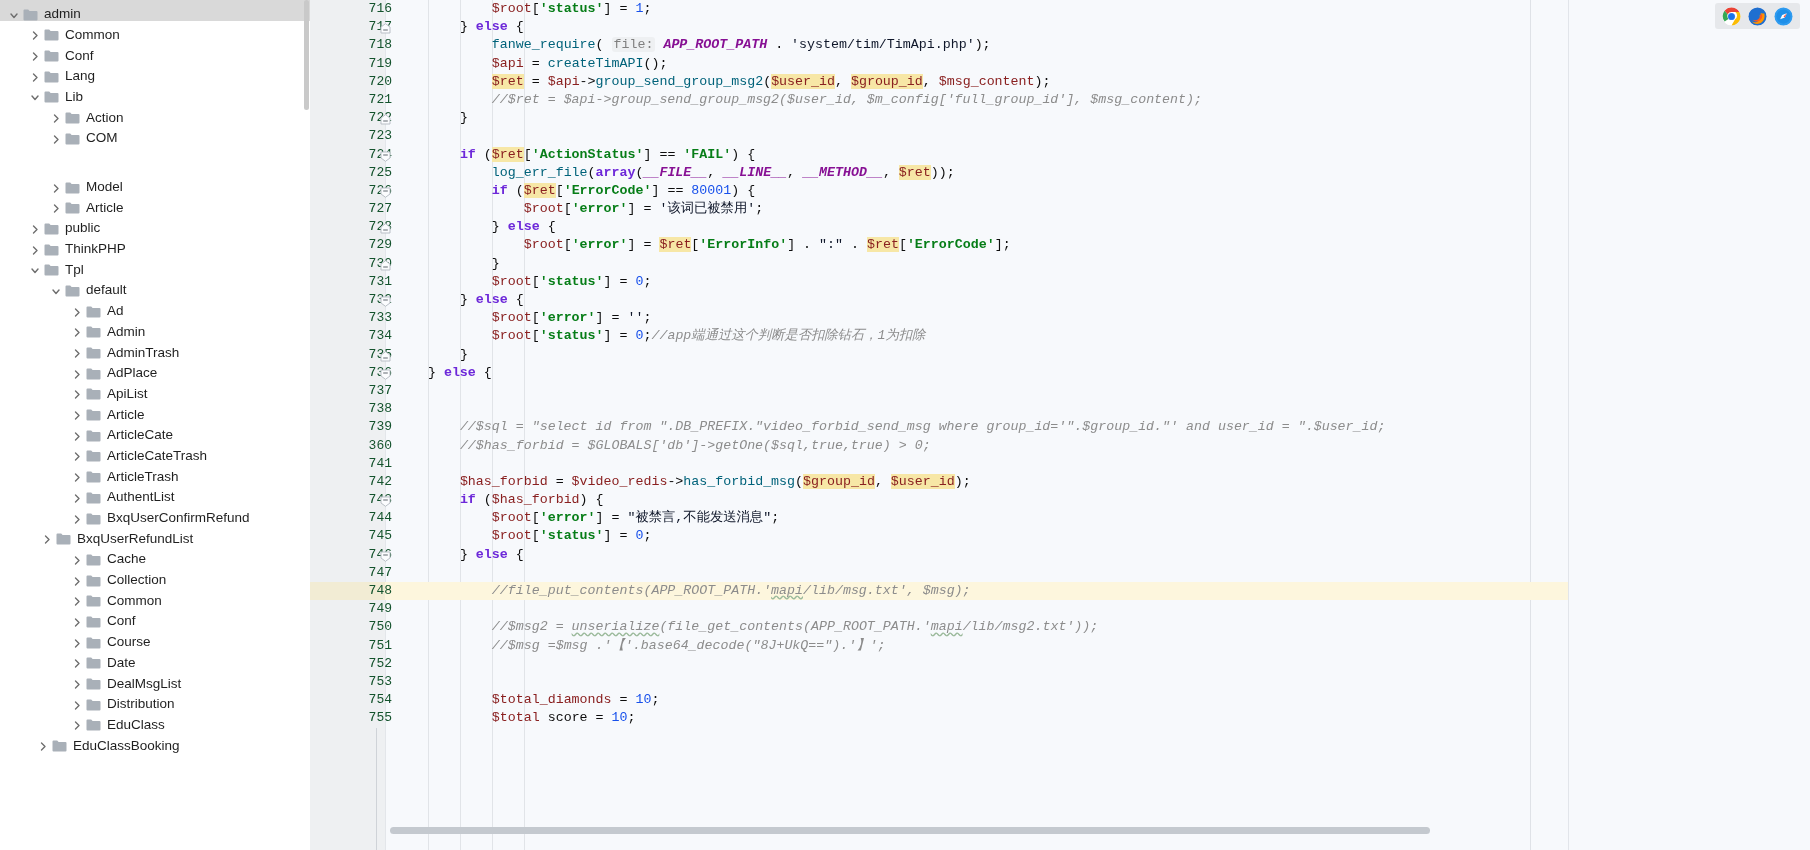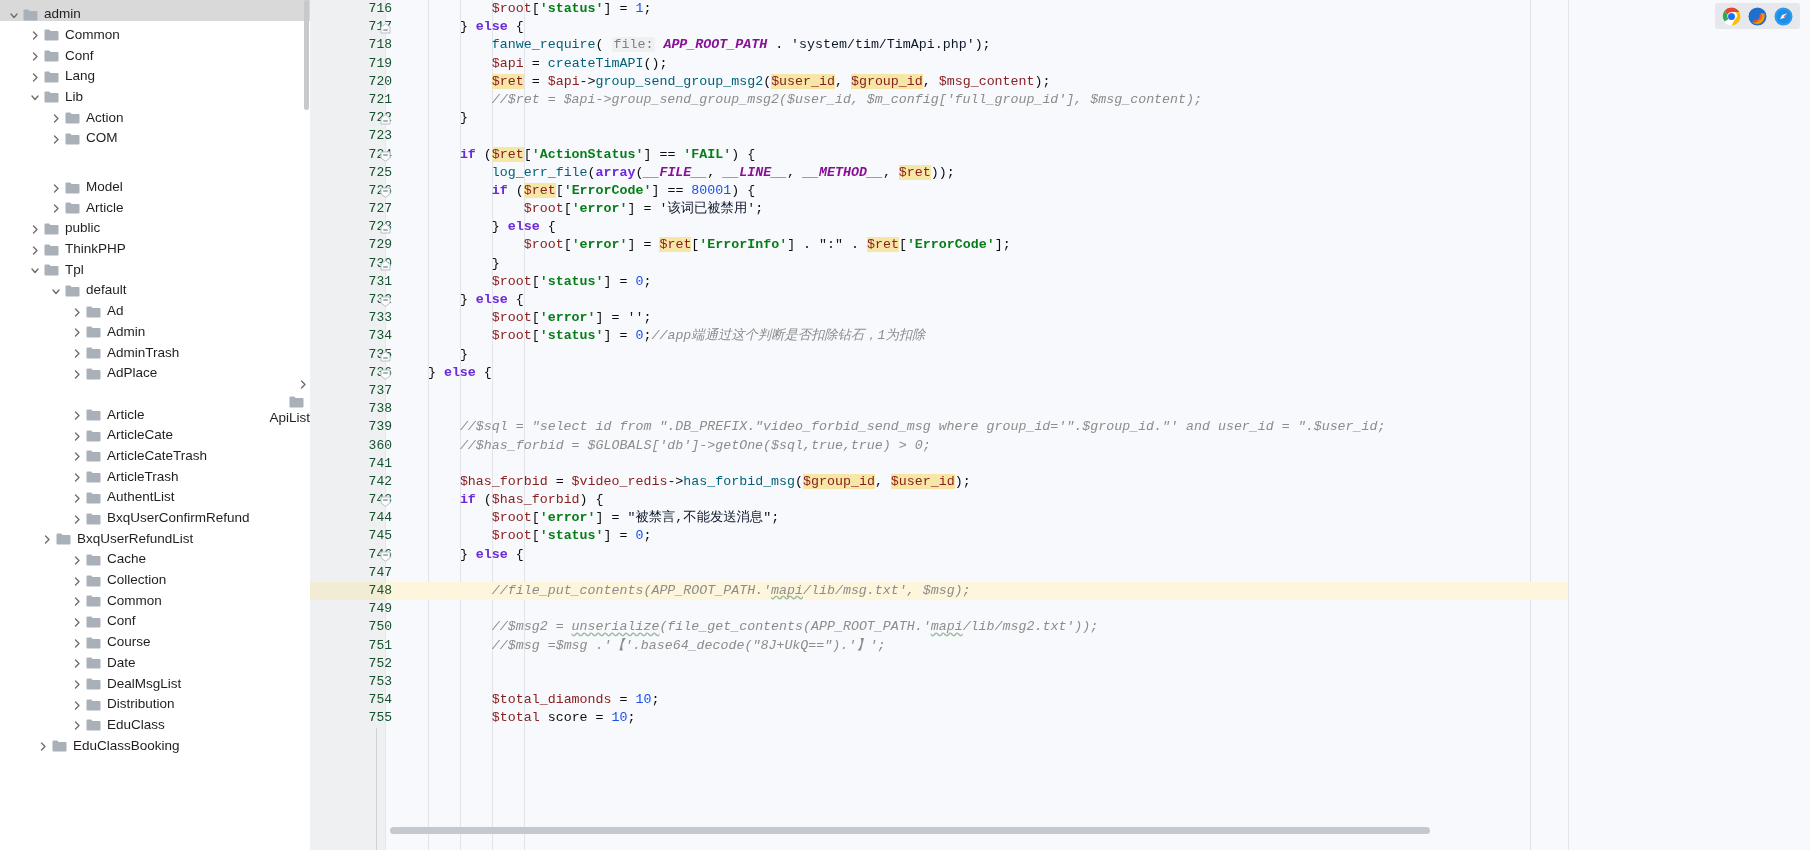--- a/index.html
+++ b/index.html
@@ -437,21 +437,21 @@
               <path d="M2.5,1 L6,4.5 L2.5,8"></path>
             </svg>
           </span>
           <span class="folder">
             <svg width="15" height="12" viewBox="0 0 15 12">
               <path d="M0.5 1.5 A1 1 0 0 1 1.5 0.5 L5.2 0.5 L6.6 2.1 L13.5 2.1 A1 1 0 0 1 14.5 3.1 L14.5 10.5 A1 1 0 0 1 13.5 11.5 L1.5 11.5 A1 1 0 0 1 0.5 10.5 Z" fill="#a9b0b8"></path>
             </svg>
           </span>
           <span class="tree-label">AdPlace</span>
         </div>
-        <div class="tree-row" style="padding-left: 71px; flex-direction: column;">
+        <div class="tree-row" style="padding-left: 71px;">
           <span class="arrow">
             <svg width="9" height="10" viewBox="0 0 9 10" fill="none" stroke="#6e6e6e" stroke-width="1.4" stroke-linecap="round" stroke-linejoin="round">
               <path d="M2.5,1 L6,4.5 L2.5,8"></path>
             </svg>
           </span>
           <span class="folder">
             <svg width="15" height="12" viewBox="0 0 15 12">
               <path d="M0.5 1.5 A1 1 0 0 1 1.5 0.5 L5.2 0.5 L6.6 2.1 L13.5 2.1 A1 1 0 0 1 14.5 3.1 L14.5 10.5 A1 1 0 0 1 13.5 11.5 L1.5 11.5 A1 1 0 0 1 0.5 10.5 Z" fill="#a9b0b8"></path>
             </svg>
           </span>

